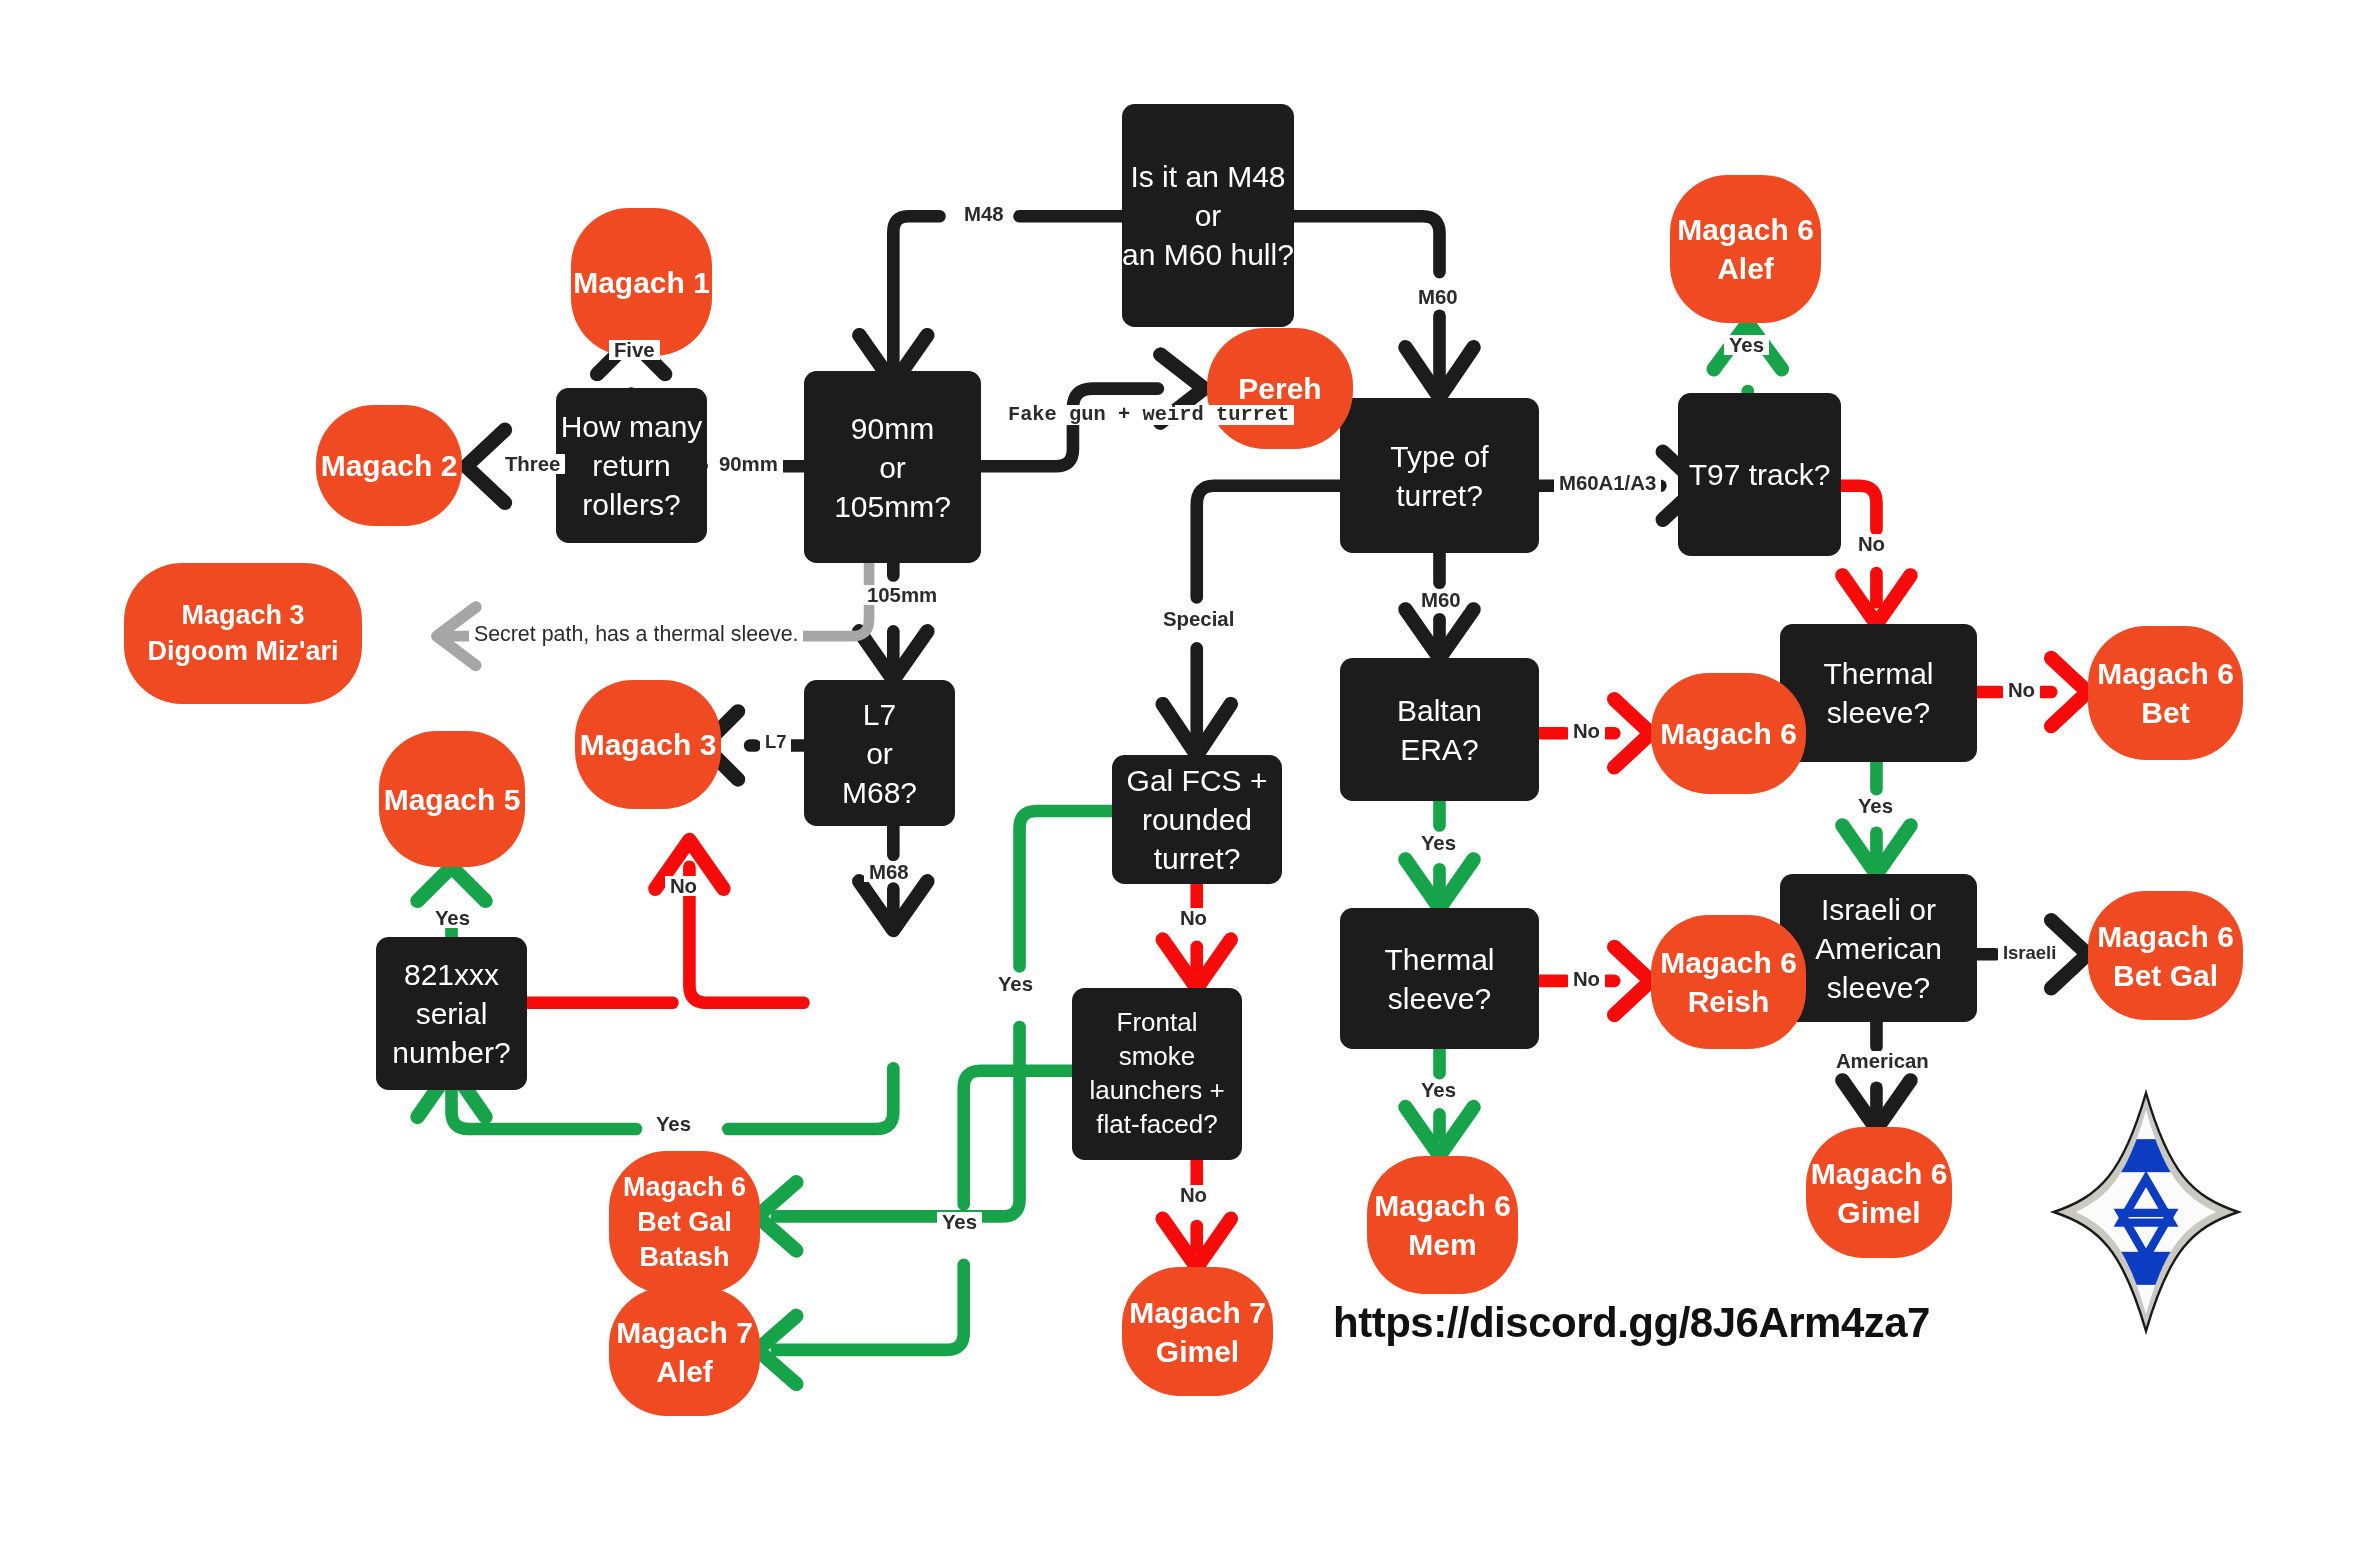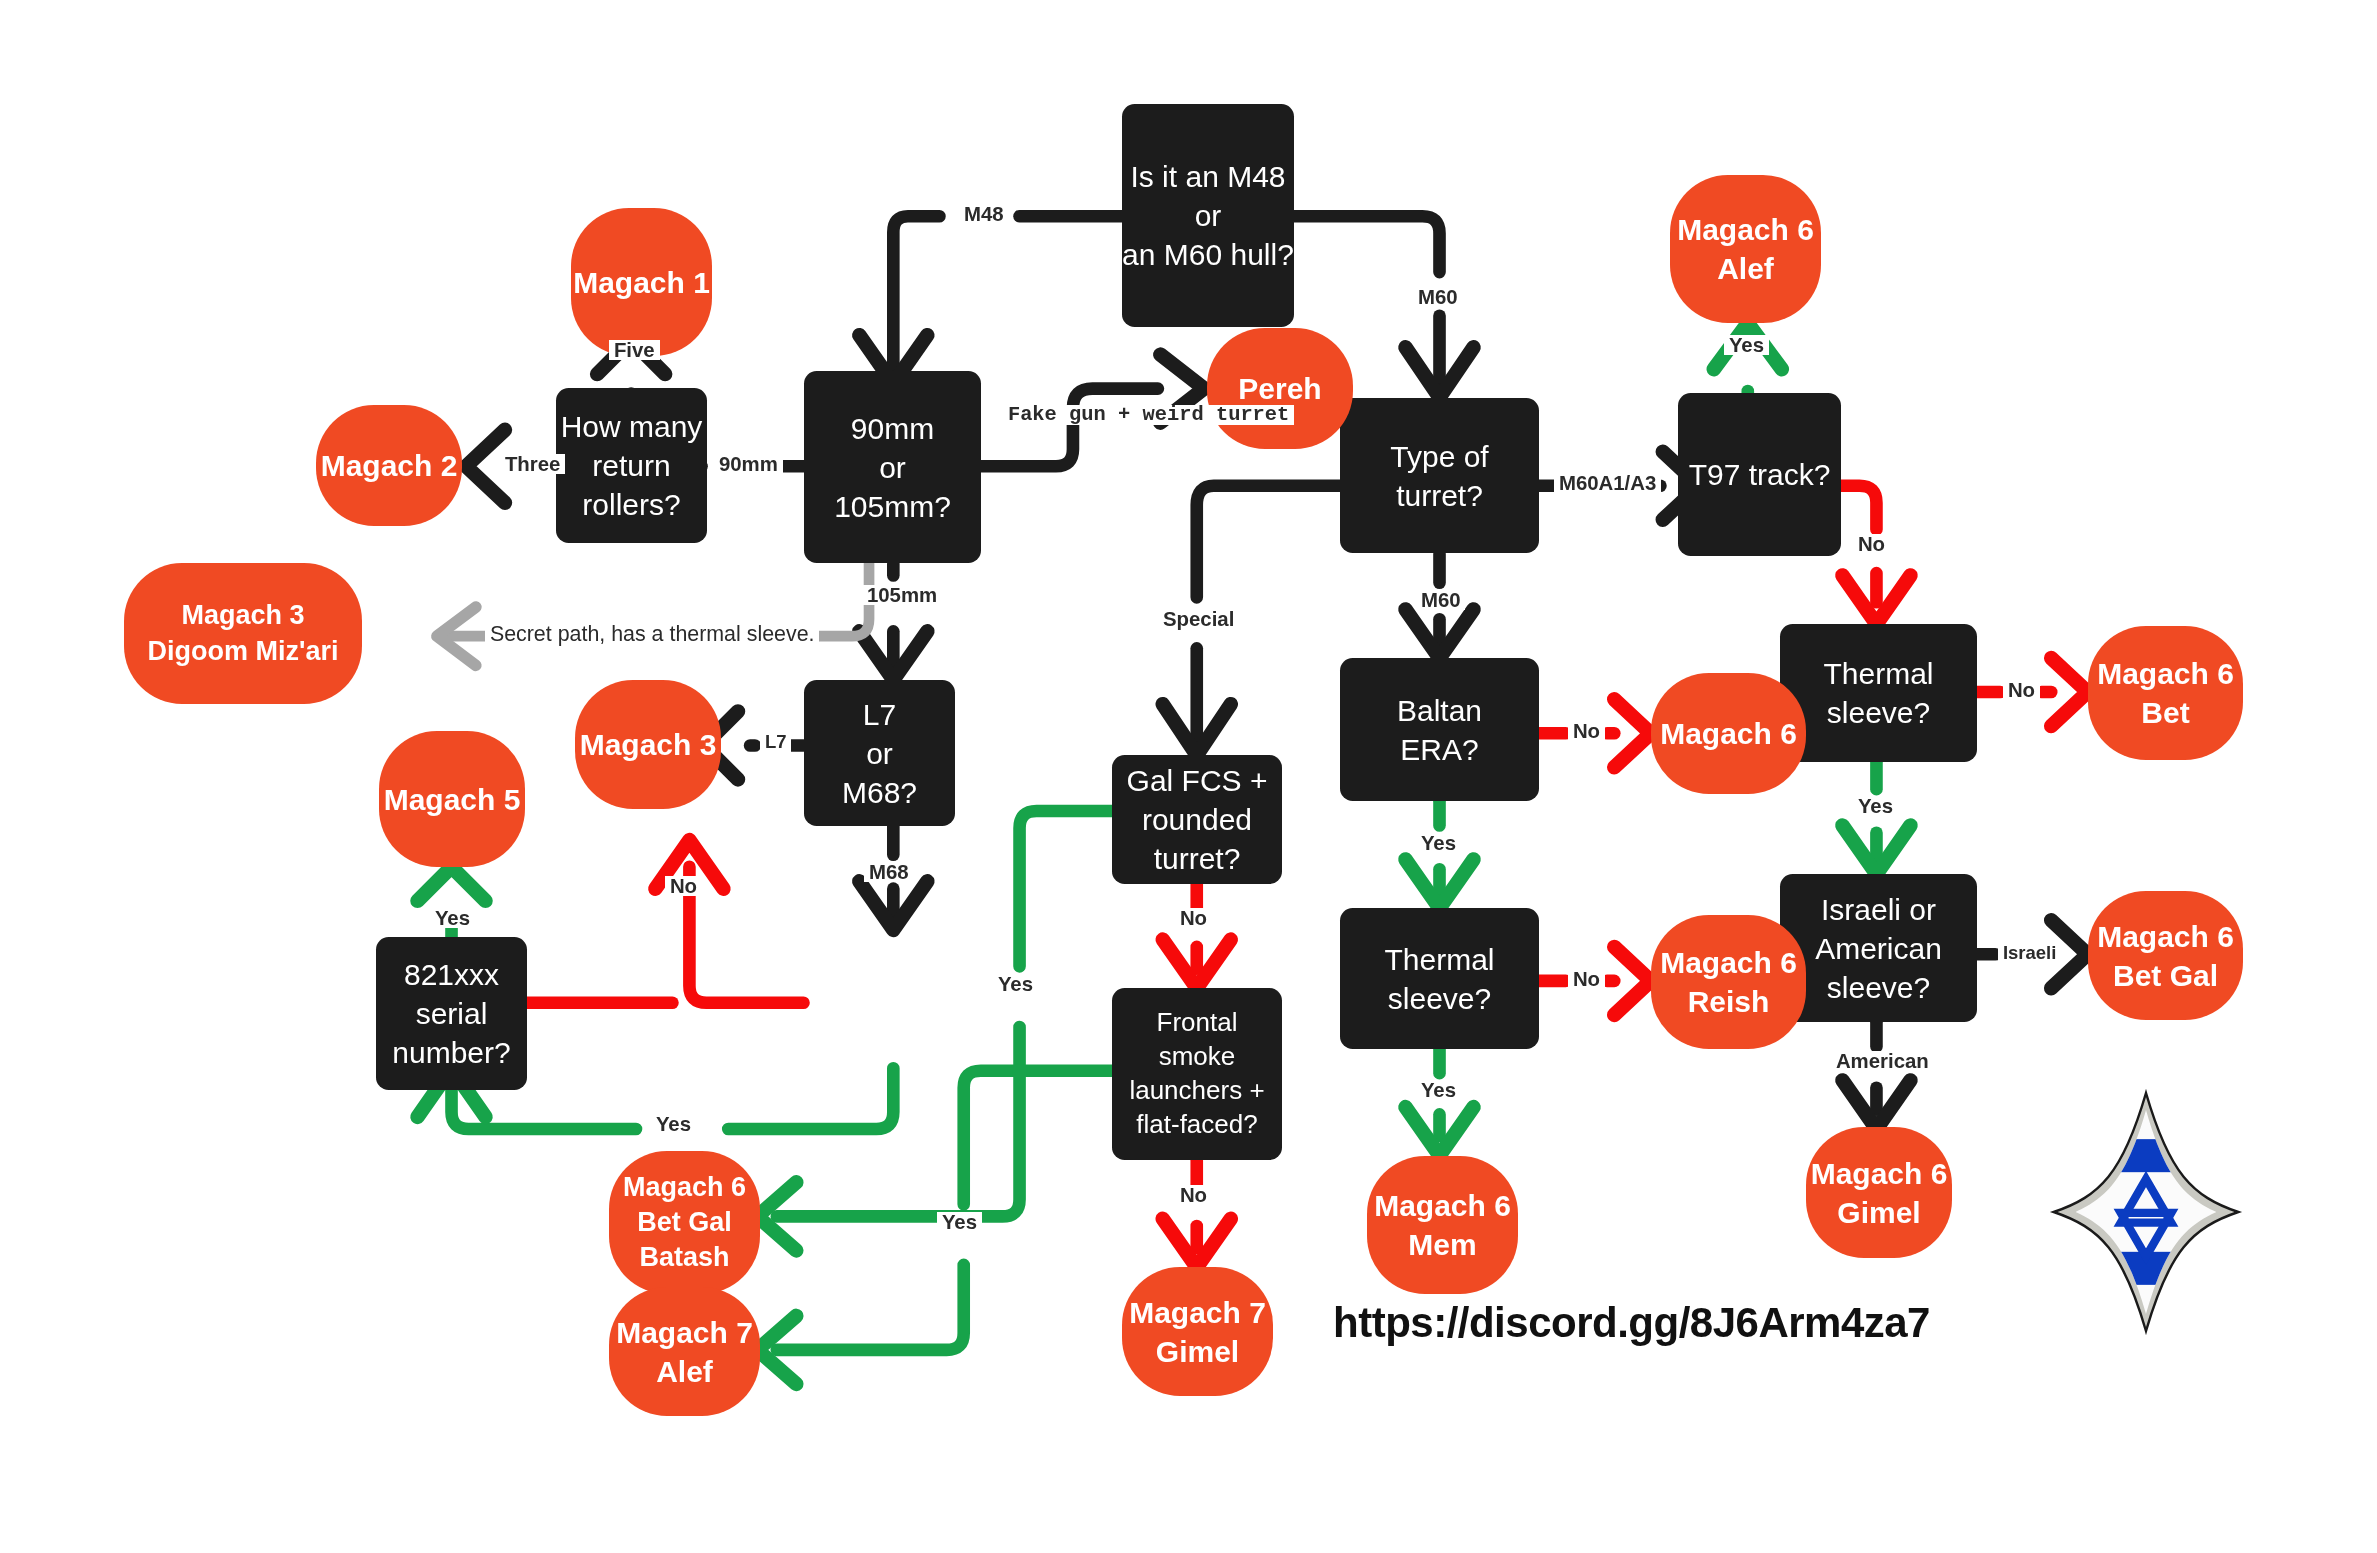--- a/index.html
+++ b/index.html
@@ -9,21 +9,21 @@
 
   .node{position:absolute;display:flex;align-items:center;justify-content:center;
         text-align:center;box-sizing:border-box;color:#ffffff;line-height:1.30;}
   .qnode{background:#1c1c1c;border-radius:12.6px;font-size:30px;}
   .tnode{background:#F04A23;border-radius:58px;font-weight:bold;font-size:30px;}
   .tnode.small{font-size:27px;}
 
   .elabel{position:absolute;color:#2b2b2b;font-weight:bold;font-size:20.4px;
           white-space:nowrap;background:#fff;padding:0 4.9px;line-height:1;}
   .elabel.tiny{font-size:18.5px;}
-  .elabel.note{font-weight:normal;font-size:21.4px;margin-left:16px;}
+  .elabel.note{font-weight:normal;font-size:21.4px;}
 
   .url{position:absolute;font-size:42px;font-weight:bold;color:#111;white-space:nowrap;
        letter-spacing:-0.5px;}
   .emblem{position:absolute;}
 </style>
 </head>
 <body>
 
 <div id="stage">
 
@@ -186,21 +186,21 @@
 serial
 number?</span>
   </div>
 
   <div class="node qnode" style="left:1112px;top:755px;width:170px;height:129px;">
     <span style="white-space:pre-line">Gal FCS +
 rounded
 turret?</span>
   </div>
 
-  <div class="node qnode" style="left:1112px;top:988px;width:170px;height:172px;font-size:26px;">
+  <div class="node qnode" style="left:1072px;top:988px;width:170px;height:172px;font-size:26px;">
     <span style="white-space:pre-line">Frontal
 smoke
 launchers +
 flat-faced?</span>
   </div>
 
   <div class="node qnode" style="left:1340px;top:398px;width:199px;height:155px;">
     <span style="white-space:pre-line">Type of
 turret?</span>
   </div>

